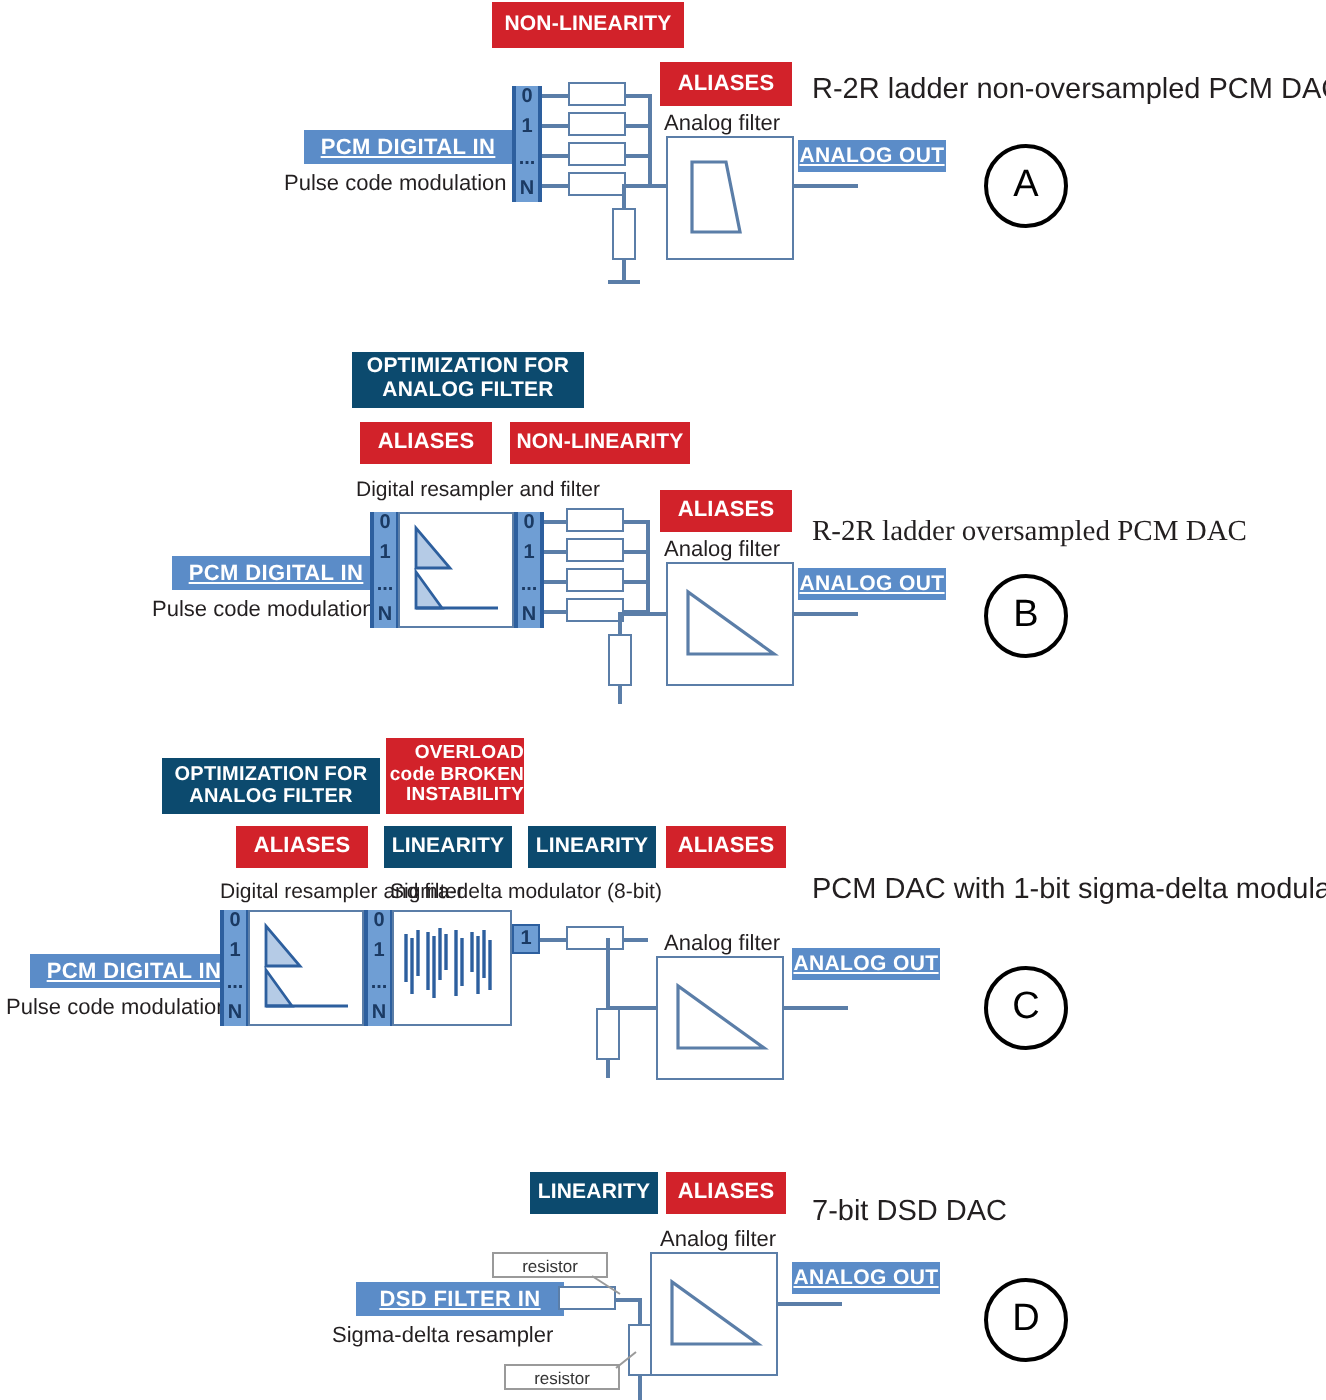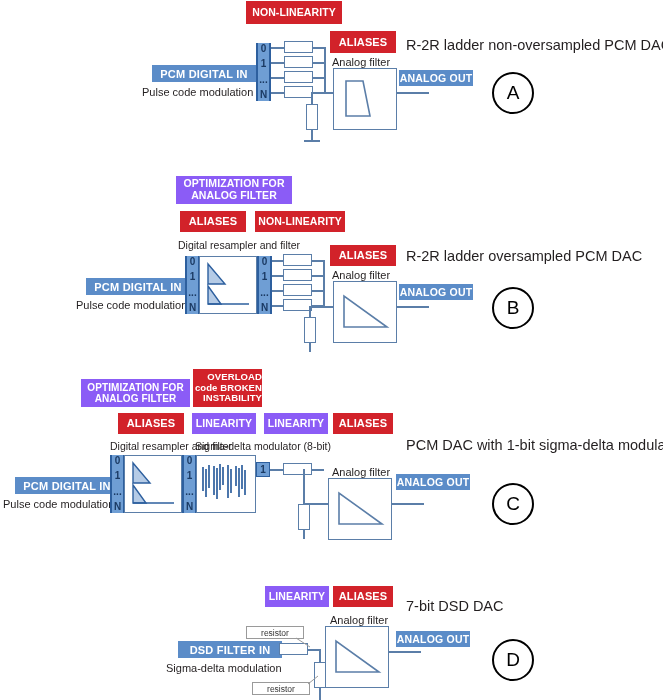--- a/index.html
+++ b/index.html
@@ -12,28 +12,28 @@
 
   
   .badge{
     position:absolute;color:#ffffff;font-weight:700;
     text-align:center;line-height:1.12;
     letter-spacing:0.1px;
     display:flex;align-items:center;justify-content:center;
     box-sizing:border-box;
   }
   .badge.red{background:#d2222a;text-align:right;}
-  .badge.green{background:#8b5cf6;}
+  .badge.green{background:#0c4a6e;}
 
   
   .iolabel{
     position:absolute;background:#5b8cc8;color:#ffffff;
     font-size:11px;font-weight:700;
     display:flex;align-items:center;justify-content:center;
-    box-sizing:border-box;letter-spacing:0.2px;
+    box-sizing:border-box;letter-spacing:0.2px;text-decoration:underline;
   }
 
   
   .caption{position:absolute;font-size:11px;color:#231f20;white-space:nowrap;}
   .title{position:absolute;font-size:14.5px;color:#231f20;white-space:nowrap;}
   .smallcap{position:absolute;font-size:10px;color:#231f20;white-space:nowrap;}
 
   
   .bus{
     position:absolute;background:#6f9ed4;border-left:2px solid #2d5f9e;
@@ -125,21 +125,21 @@
 <div class="circle" style="left:492px;top:72px;width:42px;height:42px;">A</div>
 
 <div class="badge green" style="left:176px;top:176px;width:116px;height:28px;font-size:10.5px;">OPTIMIZATION FOR ANALOG FILTER</div>
 
 <div class="badge red" style="left:180px;top:211px;width:66px;height:21px;font-size:11px;">ALIASES</div>
 
 <div class="badge red" style="left:255px;top:211px;width:90px;height:21px;font-size:10.5px;">NON-LINEARITY</div>
 
 <div class="badge red" style="left:330px;top:245px;width:66px;height:21px;font-size:11px;">ALIASES</div>
 
-<div class="title" style="left:406px;top:248px;">R-2R ladder oversampled PCM DAC</div>
+<div class="title" style="left:406px;top:258px;font-family:Liberation Serif, serif;">R-2R ladder oversampled PCM DAC</div>
 
 <div class="smallcap" style="left:178px;top:239px;font-size:10.5px;">Digital resampler and filter</div>
 
 <div class="iolabel" style="left:86px;top:278px;width:104px;height:17px;">PCM DIGITAL IN</div>
 
 <div class="caption" style="left:76px;top:299px;">Pulse code modulation</div>
 
 <div class="smallcap" style="left:332px;top:269px;font-size:11px;">Analog filter</div>
 
 <div class="bus" style="left:185px;top:256px;width:15px;height:58px;">
@@ -282,21 +282,21 @@
 <div class="badge green" style="left:265px;top:586px;width:64px;height:21px;font-size:10.5px;">LINEARITY</div>
 
 <div class="badge red" style="left:333px;top:586px;width:60px;height:21px;font-size:11px;">ALIASES</div>
 
 <div class="title" style="left:406px;top:598px;">7-bit DSD DAC</div>
 
 <div class="smallcap" style="left:330px;top:614px;font-size:11px;">Analog filter</div>
 
 <div class="iolabel" style="left:178px;top:641px;width:104px;height:17px;">DSD FILTER IN</div>
 
-<div class="caption" style="left:166px;top:662px;">Sigma-delta modulation</div>
+<div class="caption" style="left:166px;top:662px;">Sigma-delta resampler</div>
 
 <div class="wire hw" style="left:282px;top:649px;width:13px;"></div>
 <div class="res" style="left:279px;top:643px;width:29px;height:12px;"></div>
 <div class="wire hw" style="left:308px;top:649px;width:12px;"></div>
 <div class="wire vw" style="left:319px;top:649px;width:1.8px;height:20px;"></div>
 <div class="wire hw" style="left:319px;top:668px;width:14px;"></div>
 <div class="res" style="left:314px;top:662px;width:12px;height:26px;"></div>
 <div class="wire vw" style="left:319px;top:688px;width:1.8px;height:12px;"></div>
 
 <div class="reslabel" style="left:246px;top:626px;width:58px;height:13px;">resistor</div>

